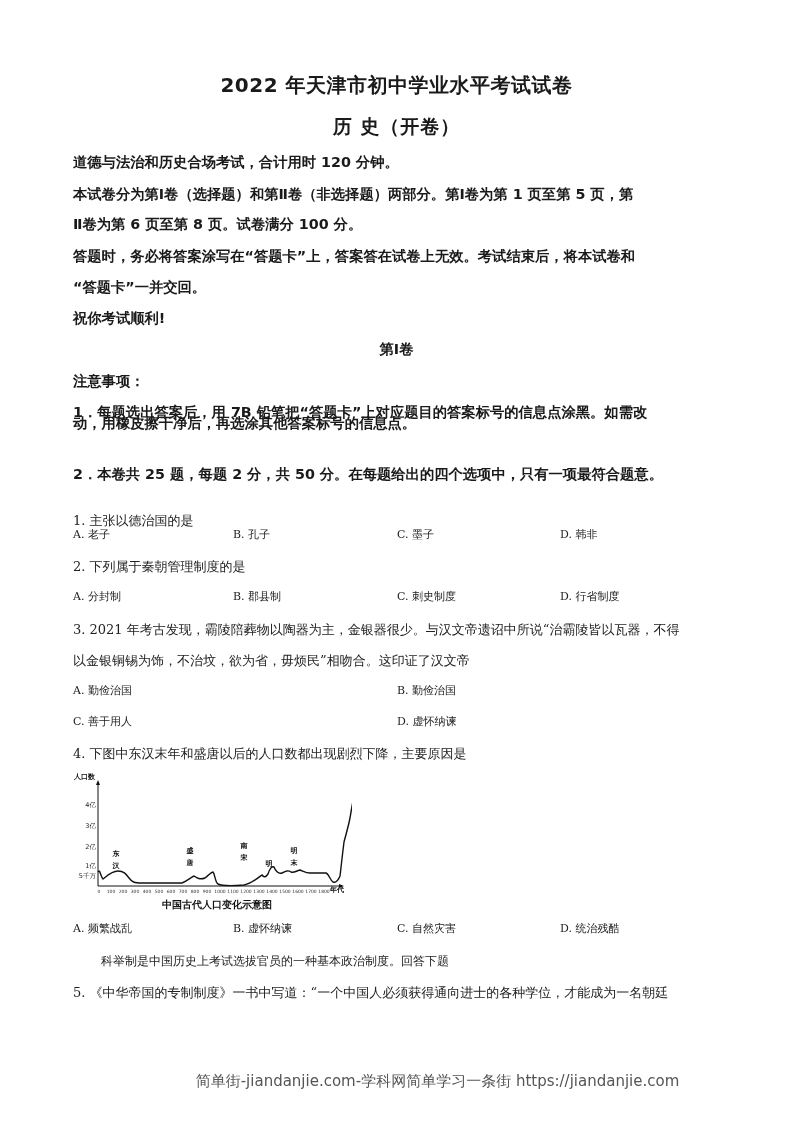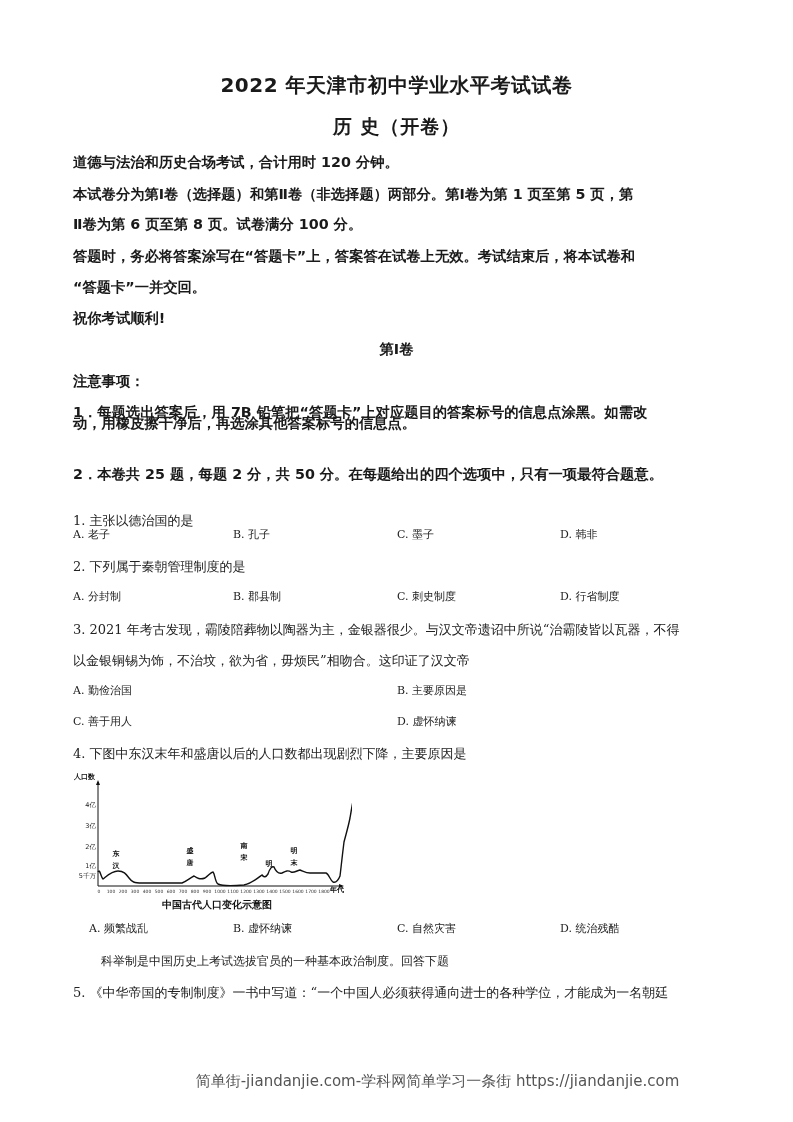--- a/index.html
+++ b/index.html
@@ -57,21 +57,21 @@
 
   <div class="line light" style="top:558px">2. 下列属于秦朝管理制度的是</div>
   <div class="opt" style="left:73px;top:589px">A.  分封制</div>
   <div class="opt" style="left:233px;top:589px">B.  郡县制</div>
   <div class="opt" style="left:397px;top:589px">C.  刺史制度</div>
   <div class="opt" style="left:560px;top:589px">D.  行省制度</div>
 
   <div class="line light" style="top:621px">3. 2021 年考古发现，霸陵陪葬物以陶器为主，金银器很少。与汉文帝遗诏中所说“治霸陵皆以瓦器，不得</div>
   <div class="line light" style="top:652px">以金银铜锡为饰，不治坟，欲为省，毋烦民”相吻合。这印证了汉文帝</div>
   <div class="opt" style="left:73px;top:683px">A.  勤俭治国</div>
-  <div class="opt" style="left:397px;top:683px">B.  主要原因是</div>
+  <div class="opt" style="left:397px;top:683px">B.  勤俭治国</div>
   <div class="opt" style="left:73px;top:714px">C.  善于用人</div>
   <div class="opt" style="left:397px;top:714px">D.  虚怀纳谏</div>
 
   <div class="line light" style="top:745px">4. 下图中东汉末年和盛唐以后的人口数都出现剧烈下降，主要原因是</div>
 
   <div class="chart">
     <svg width="280" height="145" viewBox="0 0 280 145" xmlns="http://www.w3.org/2000/svg" font-family="DejaVu Sans, sans-serif">
       <text x="2" y="11" font-size="7" font-weight="bold" fill="#111">人口数</text>
 
       <line x1="26" y1="14" x2="26" y2="118" stroke="#111" stroke-width="1"></line>
@@ -120,21 +120,21 @@
         <text x="172" y="80">南</text>
         <text x="172" y="92">宋</text>
         <text x="197" y="98">明</text>
         <text x="222" y="85">明</text>
         <text x="222" y="97">末</text>
       </g>
       <text x="145" y="140" font-size="10" font-weight="bold" fill="#111" text-anchor="middle">中国古代人口变化示意图</text>
     </svg>
   </div>
 
-  <div class="opt" style="left:89px;top:921px">A.  频繁战乱</div>
+  <div class="opt" style="left:73px;top:921px">A.  频繁战乱</div>
   <div class="opt" style="left:233px;top:921px">B.  虚怀纳谏</div>
   <div class="opt" style="left:397px;top:921px">C.  自然灾害</div>
   <div class="opt" style="left:560px;top:921px">D.  统治残酷</div>
 
   <div class="line light" style="top:952px;left:101px;font-size:12px">科举制是中国历史上考试选拔官员的一种基本政治制度。回答下题</div>
   <div class="line light" style="top:984px">5. 《中华帝国的专制制度》一书中写道：“一个中国人必须获得通向进士的各种学位，才能成为一名朝廷</div>
 
   <div class="footer">简单街-jiandanjie.com-学科网简单学习一条街 https://jiandanjie.com</div>
 </div>
 

